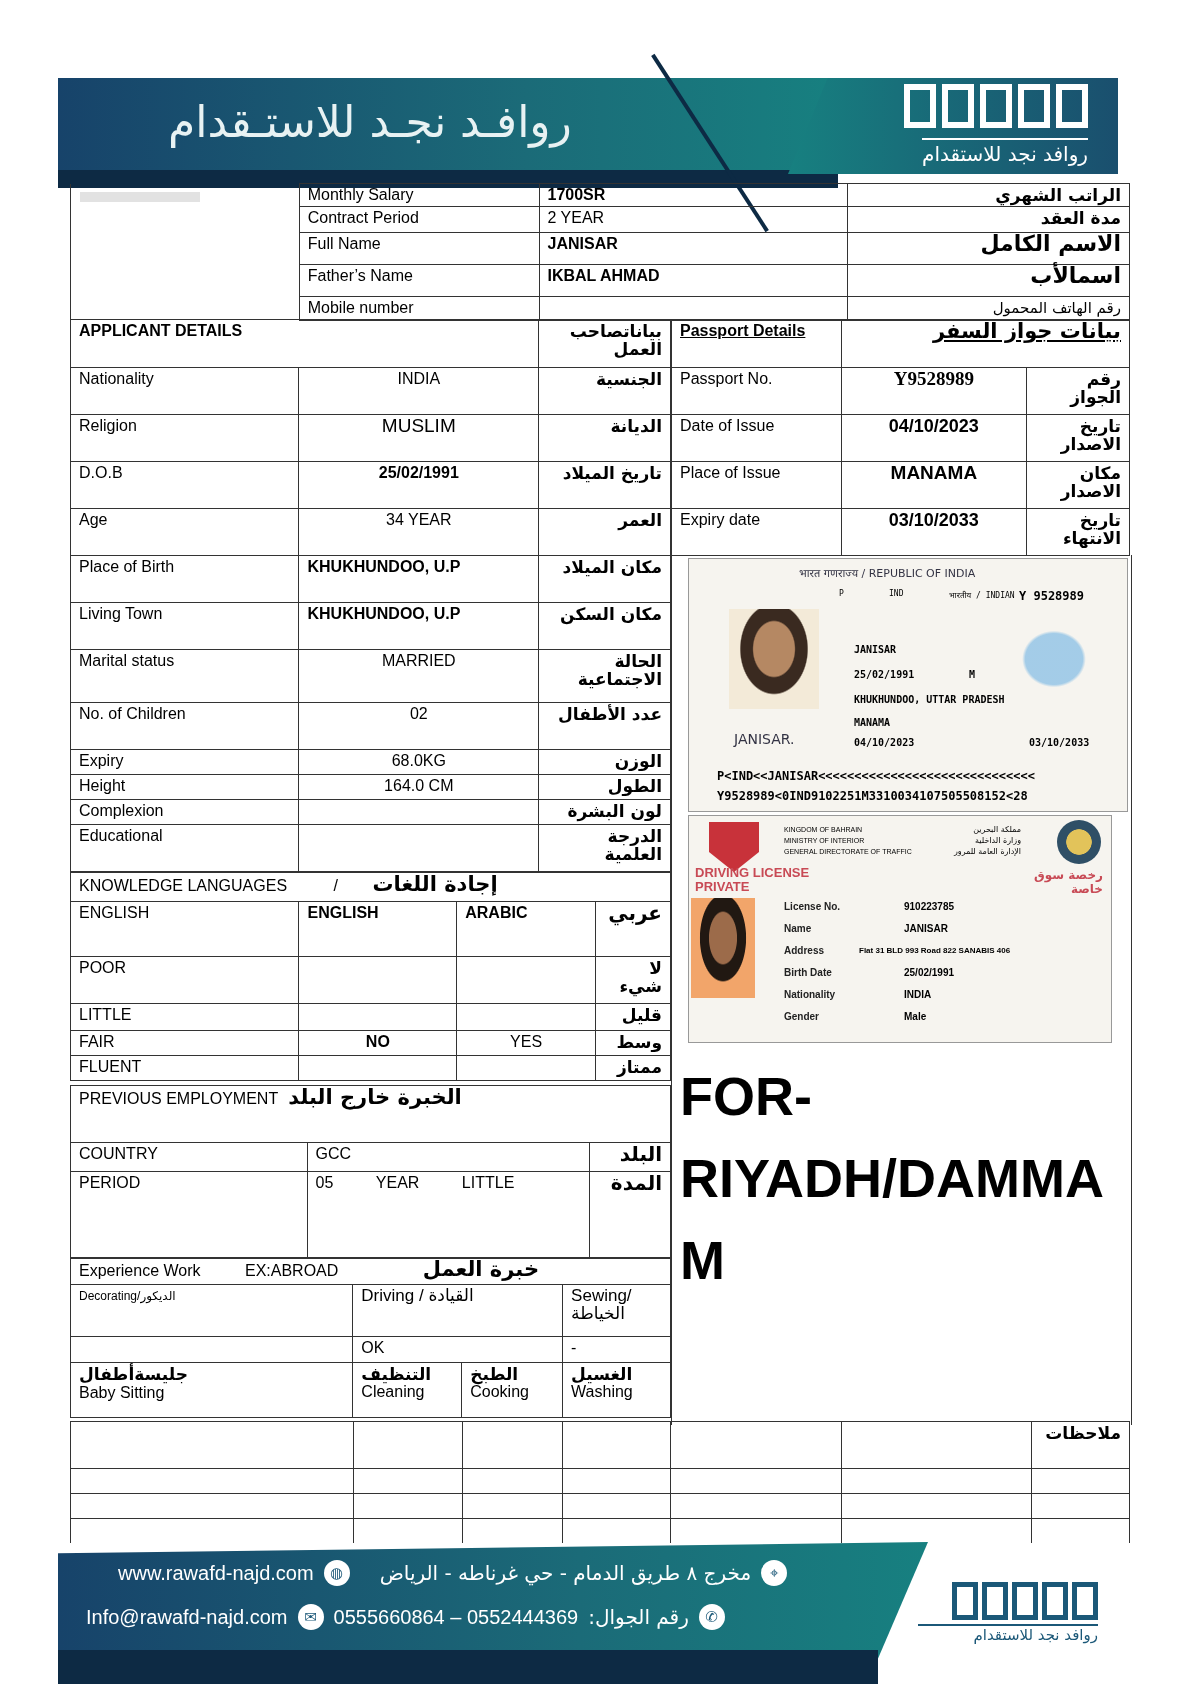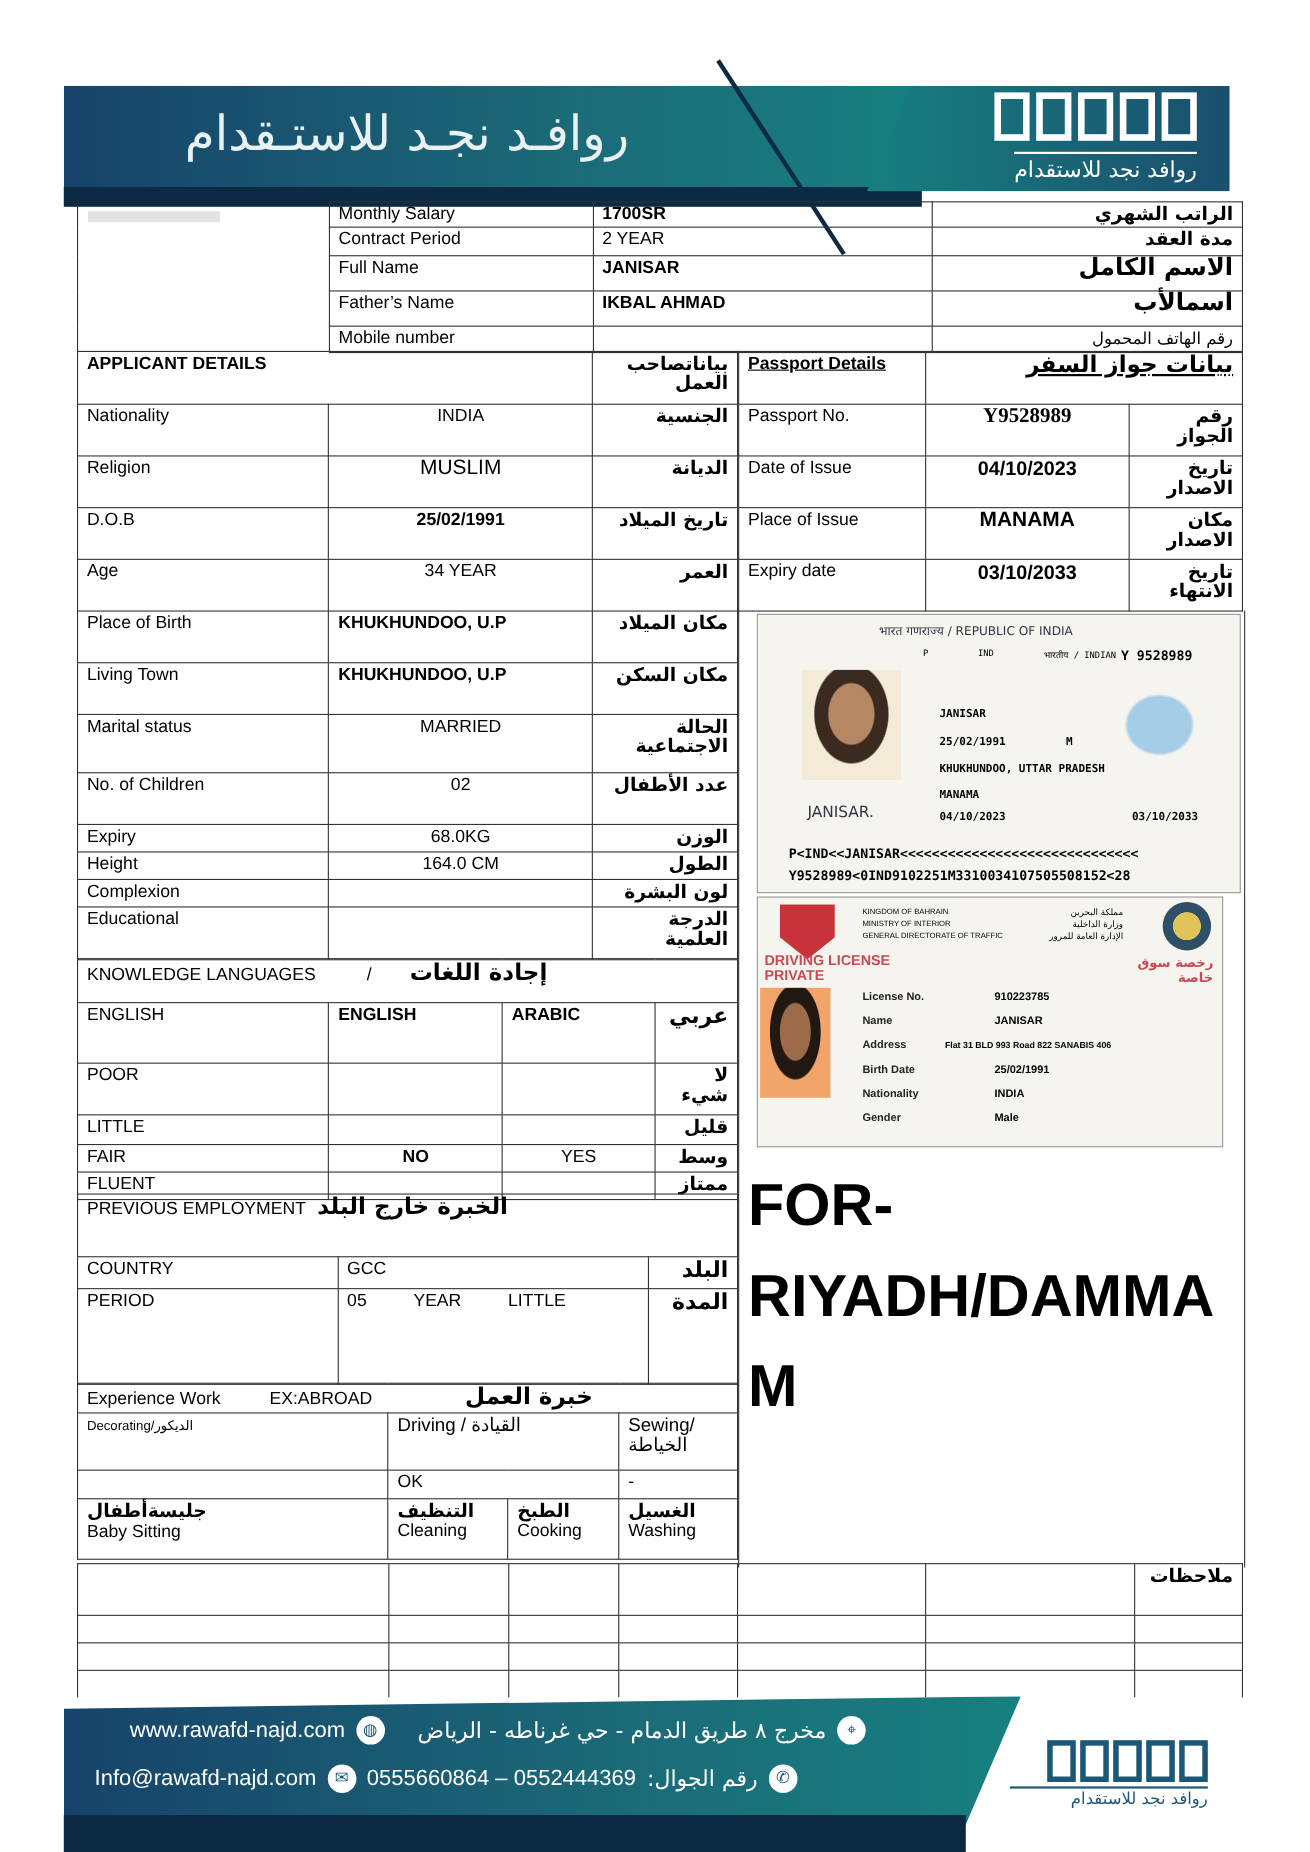--- a/index.html
+++ b/index.html
@@ -264,21 +264,21 @@
 </div>
 
 <table class="abs" style="left:70px;top:872px;width:601px;">
   <colgroup>
       <col style="width:229px">
       <col style="width:158px">
       <col style="width:139px">
       <col style="width:75px">
     </colgroup>
   <tbody>
-      <tr style="height:39px">
+      <tr style="height:29px">
     <td colspan="4" style="font-size:16px;">
       <span>KNOWLEDGE LANGUAGES</span>
       <span style="margin:0 30px 0 42px;">/</span>
       <span class="ar" style="font-size:21px;">إجادة اللغات</span>
     </td>
   </tr>
   <tr style="height:55px">
     <td>ENGLISH</td>
     <td class="b">ENGLISH</td>
     <td class="b">ARABIC</td>

